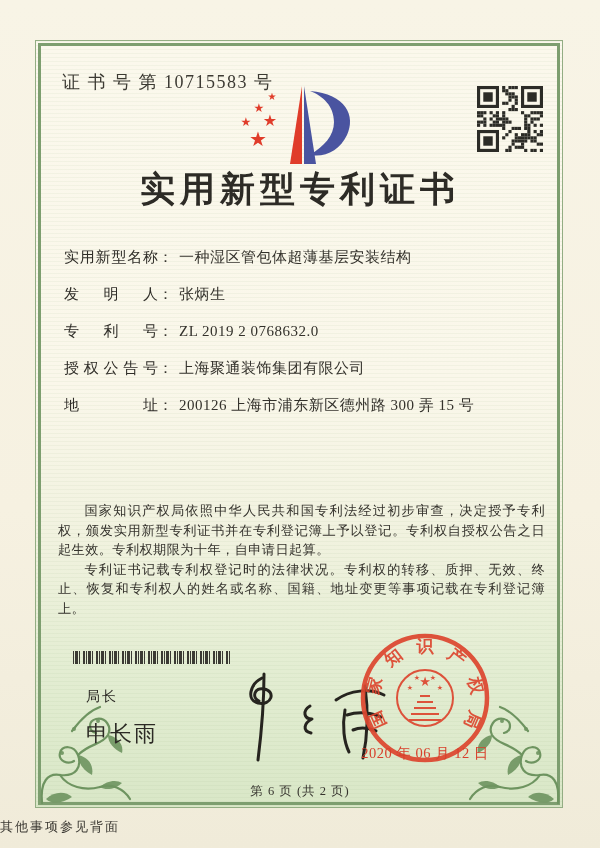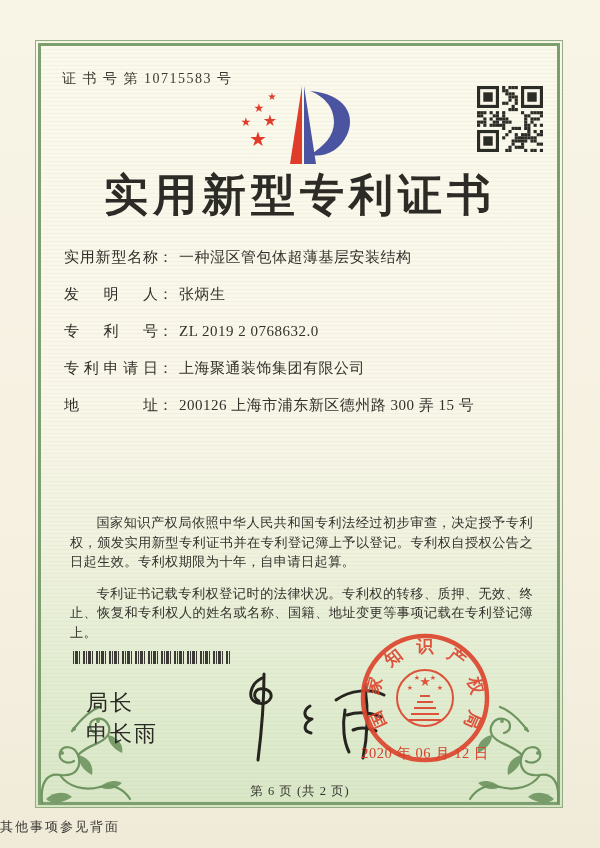--- a/index.html
+++ b/index.html
@@ -26,57 +26,57 @@
   .frame-inner{
     position:absolute;inset:2px;
     border:3px solid #7d9e6f;
   }
   .corner{position:absolute;width:115px;height:105px;}
   .corner.bl{left:38px;top:703px;}
   .corner.br{left:447px;top:703px;transform:scaleX(-1);}
   
   .cert-no{
     position:absolute;left:62px;top:70px;
-    font-size:14px;letter-spacing:1.5px;color:#3c3a33;
+    font-size:18px;letter-spacing:1.5px;color:#3c3a33;
   }
   .logo{position:absolute;left:232px;top:84px;width:132px;height:86px;}
   .qr{position:absolute;left:477px;top:86px;width:66px;height:66px;}
   .title{
     position:absolute;left:0;right:0;top:166px;
-    text-align:center;font-size:44px;font-weight:700;
+    text-align:center;font-size:35px;font-weight:700;
     letter-spacing:5px;color:#2d2b26;
   }
   
   .fields{position:absolute;left:64px;top:246px;width:482px;font-size:15px;}
   .frow{height:37px;line-height:22px;white-space:nowrap;}
   .flabel{
     display:inline-block;width:94px;
     text-align:justify;text-align-last:justify;
     color:#2f2d28;
   }
   .colon{margin-right:6px;}
   .fvalue{letter-spacing:0.5px;color:#33312b;}
   .grant-no{margin-left:58px;}
   
   .paras{
     position:absolute;left:58px;top:501px;width:487px;
     font-size:13.2px;line-height:19.5px;letter-spacing:0.4px;
     color:#34322c;text-align:justify;
   }
-  .paras p{margin:12px;text-indent:2em;}
+  .paras p{margin:0;text-indent:2em;}
   
   .barcode{
     position:absolute;left:73px;top:651px;width:158px;height:13px;
     background:repeating-linear-gradient(90deg,
       #3b3a34 0 1px, rgba(0,0,0,0) 1px 2px,
       #3b3a34 2px 5px, rgba(0,0,0,0) 5px 6px,
       #3b3a34 6px 7px, rgba(0,0,0,0) 7px 10px,
       #3b3a34 10px 12px, rgba(0,0,0,0) 12px 13px);
   }
-  .signer-title{position:absolute;left:86px;top:688px;font-size:22px;letter-spacing:2px;color:#2c2a25;font-family:"Liberation Sans","DejaVu Sans",sans-serif;}
+  .signer-title{position:absolute;left:86px;top:688px;font-size:14px;letter-spacing:2px;color:#2c2a25;font-family:"Liberation Sans","DejaVu Sans",sans-serif;}
   .signer-name{position:absolute;left:86px;top:719px;font-size:22px;letter-spacing:2px;color:#2c2a25;font-family:"Liberation Sans","DejaVu Sans",sans-serif;}
   .signature{position:absolute;left:218px;top:668px;width:175px;height:98px;}
   .seal{position:absolute;left:357px;top:630px;width:136px;height:136px;opacity:0.93;}
   .seal-date{
     position:absolute;left:357px;top:744px;width:136px;
     text-align:center;font-size:14.5px;color:#d8402c;letter-spacing:0.5px;
   }
   .page-info{
     position:absolute;left:0;right:0;top:783px;
     text-align:center;font-size:12.5px;color:#36342e;letter-spacing:1px;
@@ -284,21 +284,21 @@
     <div class="frow">
       <span class="flabel">实用新型名称</span><span class="colon">：</span><span class="fvalue">一种湿区管包体超薄基层安装结构</span>
     </div>
     <div class="frow">
       <span class="flabel">发明人</span><span class="colon">：</span><span class="fvalue">张炳生</span>
     </div>
     <div class="frow">
       <span class="flabel">专利号</span><span class="colon">：</span><span class="fvalue">ZL 2019 2 0768632.0</span>
     </div>
     <div class="frow">
-      <span class="flabel">专利申请日</span><span class="colon">：</span><span class="fvalue">上海聚通装饰集团有限公司</span>
+      <span class="flabel">授权公告号</span><span class="colon">：</span><span class="fvalue">上海聚通装饰集团有限公司</span>
     </div>
     <div class="frow">
       <span class="flabel">地址</span><span class="colon">：</span><span class="fvalue">200126 上海市浦东新区德州路 300 弄 15 号</span>
     </div>
   </div>
 
   <div class="paras">
     <p>国家知识产权局依照中华人民共和国专利法经过初步审查，决定授予专利权，颁发实用新型专利证书并在专利登记簿上予以登记。专利权自授权公告之日起生效。专利权期限为十年，自申请日起算。</p>
     <p>专利证书记载专利权登记时的法律状况。专利权的转移、质押、无效、终止、恢复和专利权人的姓名或名称、国籍、地址变更等事项记载在专利登记簿上。</p>
   </div>

